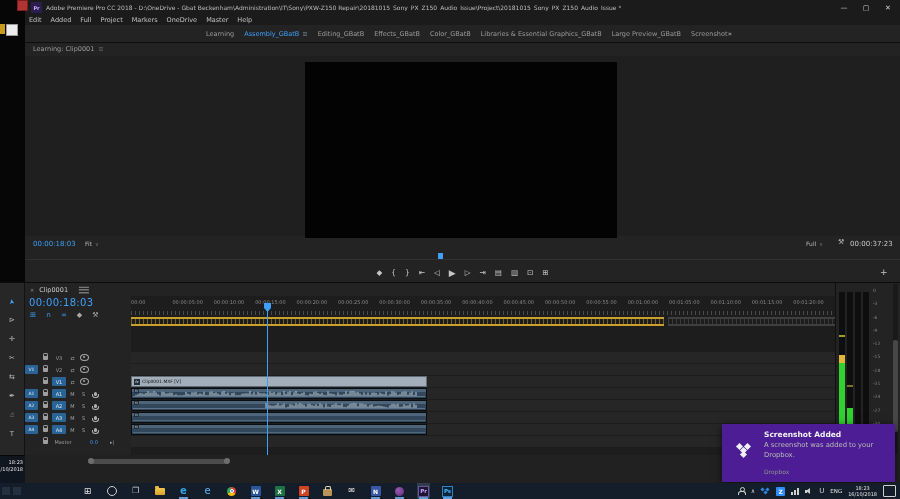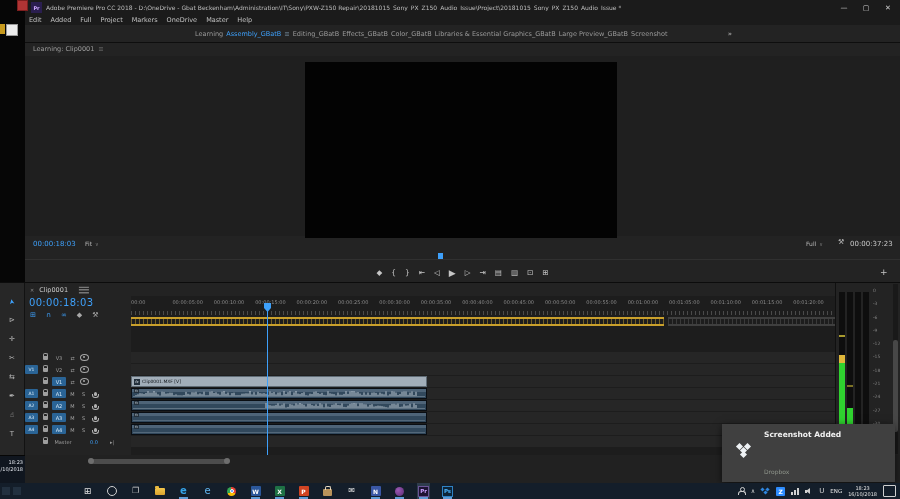--- a/index.html
+++ b/index.html
@@ -17,21 +17,21 @@
   .app-bg{left:25px;top:0;width:875px;height:483px;background:#232323;}
   .titlebar{left:25px;top:0;width:875px;height:15px;background:#1b1b1b;}
   .red-cap{left:17px;top:0;width:9px;height:9px;background:#b03434;border:1px solid #7d1f1f;z-index:50;}
   .pr-logo{left:31px;top:2px;width:11px;height:11px;background:#2a1e4f;color:#cfa9ff;font-size:5px;
            display:flex;align-items:center;justify-content:center;font-weight:bold;}
   .win-title{left:46px;top:4px;font-size:6px;color:#bdbdbd;white-space:nowrap;max-width:760px;overflow:hidden;}
   .winbtn{top:2px;width:16px;height:11px;font-size:7px;color:#d0d0d0;display:flex;align-items:center;justify-content:center;}
   .menubar{left:25px;top:15px;width:875px;height:10px;background:#1b1b1b;display:flex;align-items:center;gap:9px;padding-left:4px;}
   .menu-item{font-size:6.5px;color:#c2c2c2;}
   .workspacebar{left:25px;top:25px;width:875px;height:17px;background:#232323;border-bottom:1px solid #0e0e0e;}
-  .ws-tabs{position:absolute;left:170px;top:0;height:17px;display:flex;align-items:center;gap:3px;}
+  .ws-tabs{position:absolute;left:181px;top:0;height:17px;display:flex;align-items:center;gap:10px;}
   .ws-tab{font-size:6.5px;color:#9a9a9a;white-space:nowrap;}
   .ws-tab.active{color:#3ea0fa;}
   .ws-tab .tab-menu{display:none;color:#7f98ac;margin-left:3px;}
   .ws-tab.active .tab-menu{display:inline;}
   .ws-overflow{position:absolute;right:168px;top:5px;font-size:7px;color:#bbbbbb;}
   
   .prog-header{left:33px;top:45px;font-size:6.5px;color:#9c9c9c;white-space:nowrap;}
   .panel-menu{color:#777;margin-left:4px;}
   .prog-stage{left:25px;top:56px;width:875px;height:180px;background:#1f1f1f;}
   .video{left:305px;top:62px;width:312px;height:176px;background:#030303;}
@@ -113,21 +113,21 @@
   .db-scale{position:absolute;left:37px;top:6px;height:164px;display:flex;flex-direction:column;justify-content:space-between;}
   .db-label{font-size:4.5px;color:#808080;line-height:1;}
   
   .vscroll{left:893px;top:284px;width:5px;height:170px;background:#191919;}
   .vscroll-thumb{position:absolute;left:0;top:56px;width:5px;height:92px;background:#474747;border-radius:2px;}
   .bottom-strip{left:25px;top:455px;width:875px;height:28px;background:#212121;}
   .hscroll-thumb{left:90px;top:459px;width:138px;height:5px;background:#4c4c4c;border-radius:2.5px;z-index:2;}
   .hscroll-thumb::before,.hscroll-thumb::after{content:'';position:absolute;top:-1px;width:6px;height:6px;border-radius:50%;background:#6e6e6e;}
   .hscroll-thumb::before{left:-2px;} .hscroll-thumb::after{right:-2px;}
   
-  .notif{left:722px;top:424px;width:173px;height:58px;background:#404040;z-index:30;box-shadow:0 2px 8px rgba(0,0,0,.6);}
+  .notif{left:722px;top:424px;width:173px;height:58px;background:#4c1d95;z-index:30;box-shadow:0 2px 8px rgba(0,0,0,.6);}
   .dbx{position:absolute;left:14px;top:20px;width:16px;height:15px;}
   .dbx i{position:absolute;width:5px;height:5px;background:#eef2f5;transform:rotate(45deg);}
   .notif-title{position:absolute;left:42px;top:6px;font-size:7.5px;font-weight:bold;color:#f2f2f2;}
   .notif-body{position:absolute;left:42px;top:17px;width:118px;font-size:6.8px;line-height:1.4;color:#b9beb4;}
   .notif-src{position:absolute;left:42px;top:44px;font-size:6px;color:#8e948a;}
   
   .taskbar{left:0;top:483px;width:900px;height:16px;background:#141e2a;z-index:40;}
   .lm-tb-icon{position:absolute;top:4px;width:8px;height:8px;background:#22303f;}
   .tb-left{position:absolute;left:81px;top:0;height:16px;display:flex;align-items:center;gap:11px;}
   .tb-icon{position:relative;width:13px;height:16px;display:flex;align-items:center;justify-content:center;flex:none;}
@@ -483,20 +483,21 @@
   <div class="abs hscroll-thumb"></div>
 
   <div class="abs notif">
     <div class="dbx">
       <i style="left:1px;top:0"></i>
         <i style="left:9px;top:0"></i>
         <i style="left:5px;top:3.5px"></i>
         <i style="left:5px;top:8px"></i>
     </div>
     <div class="notif-title">Screenshot Added</div>
+    <div class="notif-body">A screenshot was added to your Dropbox.</div>
     <div class="notif-src">Dropbox</div>
   </div>
 
   <div class="abs taskbar">
     <div class="lm-tb-icon" style="left:2px"></div>
     <div class="lm-tb-icon" style="left:13px"></div>
     <div class="tb-left">
       <span class="tb-icon">
           <span class="glyph-start">⊞</span>
         </span>

